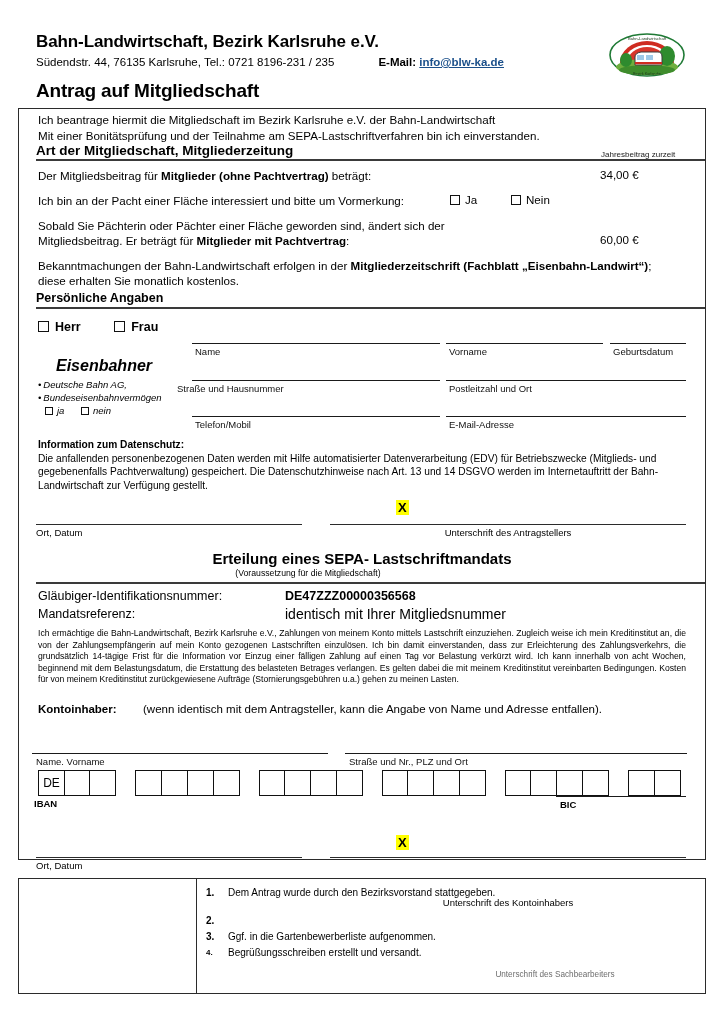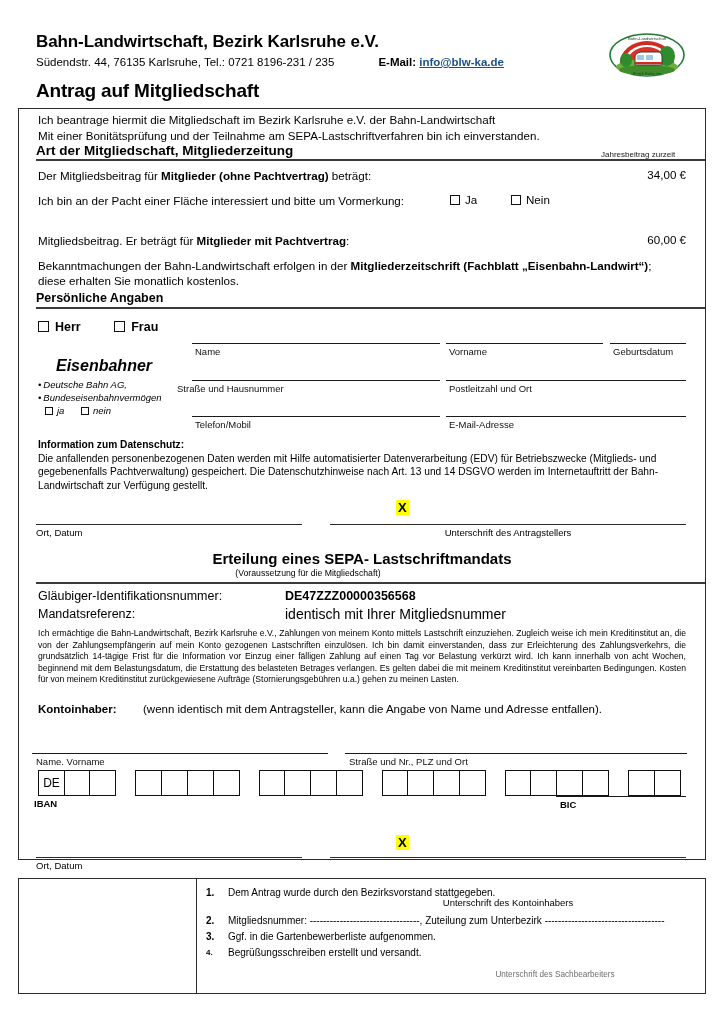--- a/index.html
+++ b/index.html
@@ -102,21 +102,21 @@
   .rule-thick { height: 1.6px; background: #3a3a3a; }
 
   .small-note {
     position: absolute;
     font-size: 8px;
     color: #1a1a1a;
   }
 
   .ln { position: absolute; font-size: 11.6px; line-height: 15px; }
   .b { font-weight: bold; }
-  .amount { position: absolute; font-size: 11.6px; text-align: right; }
+  .amount { position: absolute; font-size: 11.6px; text-align: left; }
 
   .cbox {
     display: inline-block;
     width: 10px;
     height: 10px;
     border: 1.4px solid #111;
     box-sizing: border-box;
     vertical-align: -1px;
     background: #fff;
   }
@@ -330,20 +330,21 @@
   <div class="amount" style="left:600px; top:168px; width:86px;">34,00 €</div>
 
   <div class="ln" style="left:38px; top:193px;">Ich bin an der Pacht einer Fläche interessiert und bitte um Vormerkung:</div>
   <div class="chk-inline" style="left:450px; top:193px;">
     <span class="cbox"></span><span class="lbl">Ja</span>
   </div>
   <div class="chk-inline" style="left:511px; top:193px;">
     <span class="cbox"></span><span class="lbl">Nein</span>
   </div>
 
+  <div class="ln" style="left:38px; top:218px;">Sobald Sie Pächterin oder Pächter einer Fläche geworden sind, ändert sich der</div>
   <div class="ln" style="left:38px; top:233px;"><span>Mitgliedsbeitrag. Er beträgt für </span><span class="b">Mitglieder mit Pachtvertrag</span><span>:</span></div>
   <div class="amount" style="left:600px; top:233px; width:86px;">60,00 €</div>
 
   <div class="ln" style="left:38px; top:258px;"><span>Bekanntmachungen der Bahn-Landwirtschaft erfolgen in der </span><span class="b">Mitgliederzeitschrift (Fachblatt „Eisenbahn-Landwirt“)</span><span>;</span></div>
   <div class="ln" style="left:38px; top:273px;">diese erhalten Sie monatlich kostenlos.</div>
 
   <div class="sect-head" style="left:36px; top:291px; font-size:12.5px;">Persönliche Angaben</div>
   <div class="rule rule-thick" style="left:36px; top:307px; width:669px;"></div>
 
   <div class="gender-row" style="left:38px; top:320px;">
@@ -457,21 +458,20 @@
   <div class="office-box"></div>
   <div class="office-div"></div>
   <div class="office-list">
     <div class="office-item">
       <span class="office-num">1.</span>
       <span>Dem Antrag wurde durch den Bezirksvorstand stattgegeben.</span>
     </div>
     <div style="height:12px;"></div>
     <div class="office-item">
       <span class="office-num">2.</span>
-      <span>Mitgliedsnummer: ---------------------------------, Zuteilung zum Unterbezirk ------------------------------------</span>
     </div>
     <div class="office-item">
       <span class="office-num">3.</span>
       <span>Ggf. in die Gartenbewerberliste aufgenommen.</span>
     </div>
     <div class="office-item">
       <span class="office-num sm">4.</span>
       <span>Begrüßungsschreiben erstellt und versandt.</span>
     </div>
   </div>

